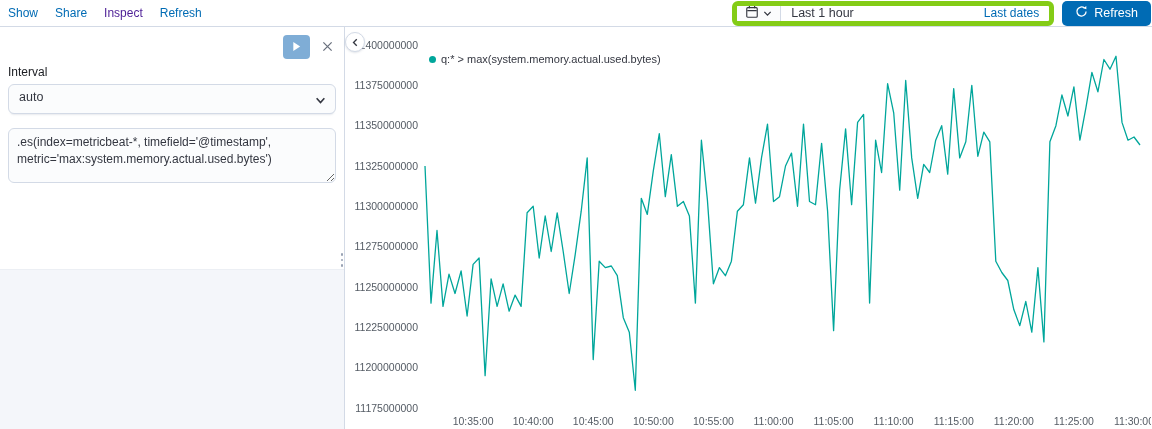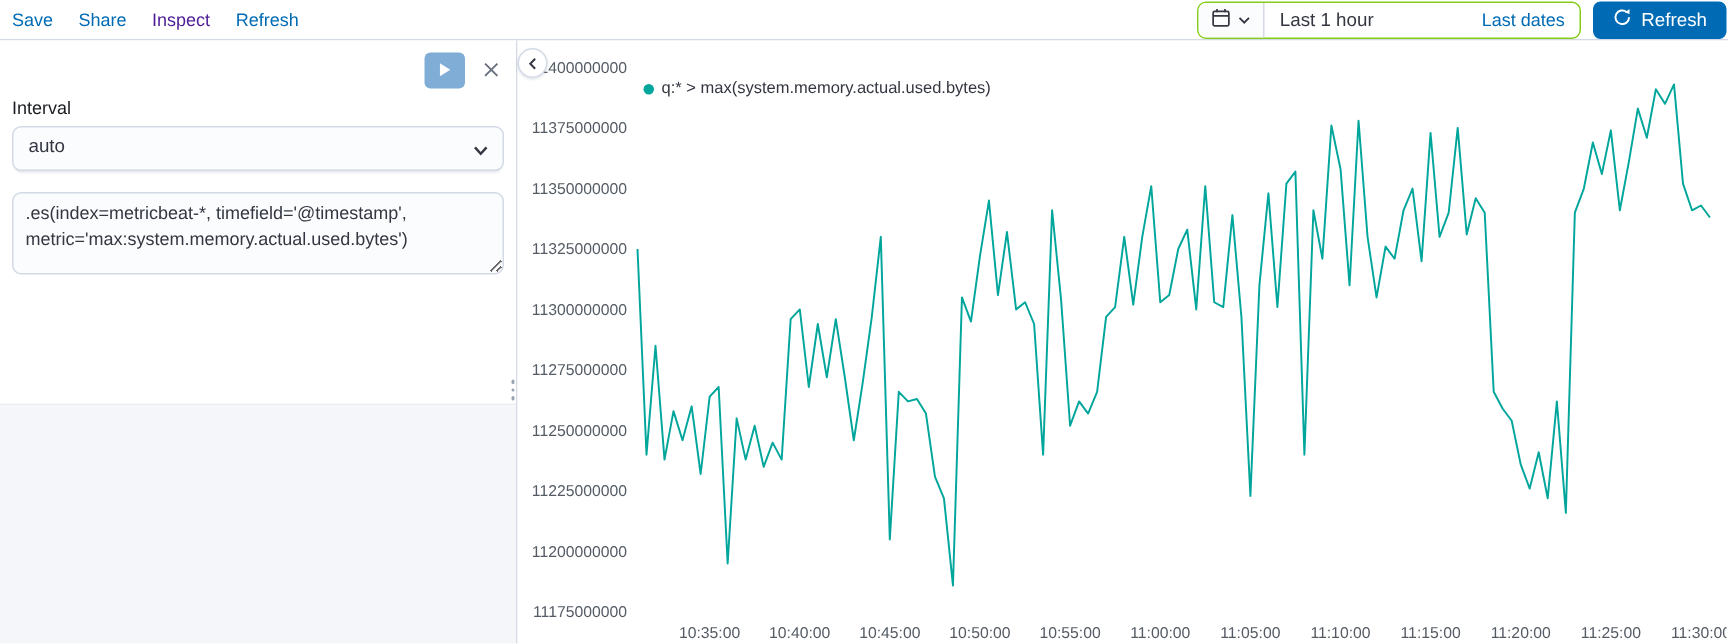--- a/index.html
+++ b/index.html
@@ -15,22 +15,22 @@
     height:27px; display:flex; align-items:center; justify-content:space-between;
     background:#fff; border-bottom:1px solid #d3dae6; padding-left:8px;
   }
   .topbar-left { display:flex; align-items:center; gap:17px; }
   .topbar-left a {
     font-size:12px; font-weight:500; color:#006BB4; text-decoration:none; cursor:pointer;
   }
   .topbar-left a.disabled { color:#4c1d95; cursor:default; }
   .topbar-right { display:flex; align-items:center; height:100%; }
   .date-group {
-    display:flex; align-items:center; height:25px; width:256px;
-    border:1px solid #84cc16; border-radius:6px; background:#fff; overflow:hidden;
+    display:flex; align-items:center; height:25px; width:322px;
+    border:5px solid #84cc16; border-radius:6px; background:#fff; overflow:hidden;
   }
   .cal-btn {
     display:flex; align-items:center; gap:4px; height:100%;
     padding:0 8px; background:#fbfcfd; border:none; border-right:1px solid #d3dae6; cursor:pointer;
   }
   .time-range { flex:1; padding:0 10px; font-size:12.5px; color:#343741; cursor:pointer; }
   .show-dates {
     font-size:12px; font-weight:500; color:#006BB4; text-decoration:none;
     padding-right:10px; white-space:nowrap; cursor:pointer;
   }
@@ -92,21 +92,21 @@
   .legend-dot { width:7px; height:7px; border-radius:50%; background:#00a69b; }
   .legend-label { font-size:11px; color:#343741; }
   #chart-svg { position:absolute; left:0; top:0; display:block; }
   .tick { font-size:10.5px; fill:#545b64; font-family:"Liberation Sans", sans-serif; }
 </style>
 </head>
 <body>
 
 <div class="topbar">
   <div class="topbar-left">
-    <a>Save</a>
+    <a>Show</a>
     <a>Share</a>
     <a class="disabled">Inspect</a>
     <a>Refresh</a>
   </div>
   <div class="topbar-right">
     <div class="date-group">
       <button class="cal-btn">
         <span>
           <svg width="14" height="14" viewBox="0 0 16 16">
             <rect x="2" y="3" width="12" height="11" rx="1.2" fill="none" stroke="#343741" stroke-width="1.3"></rect>

